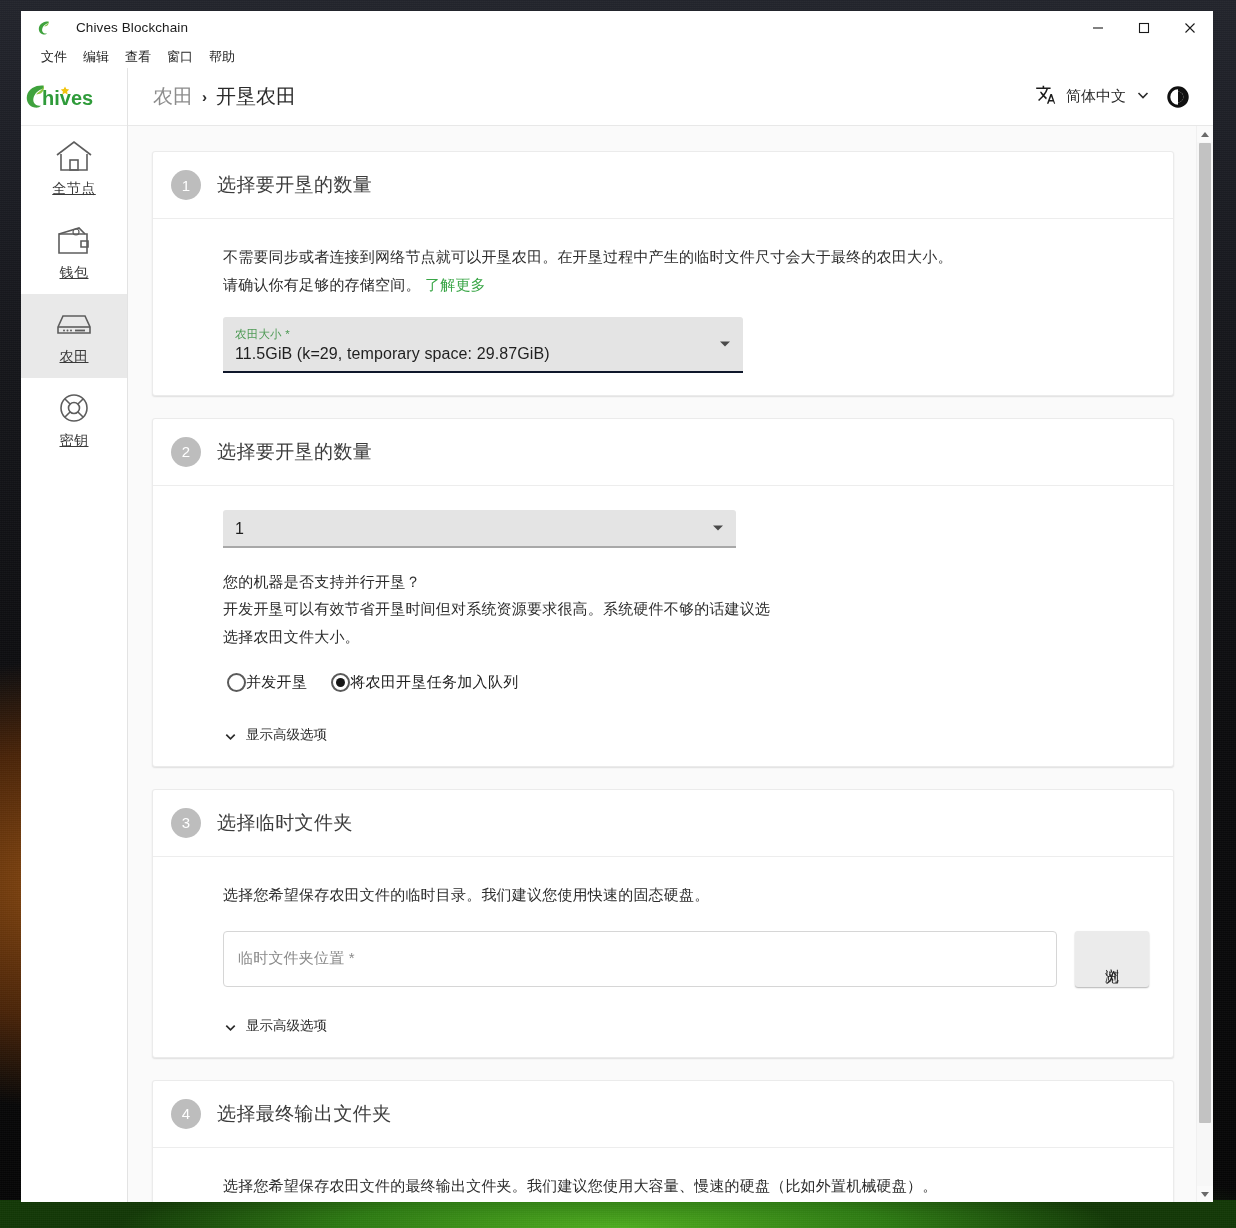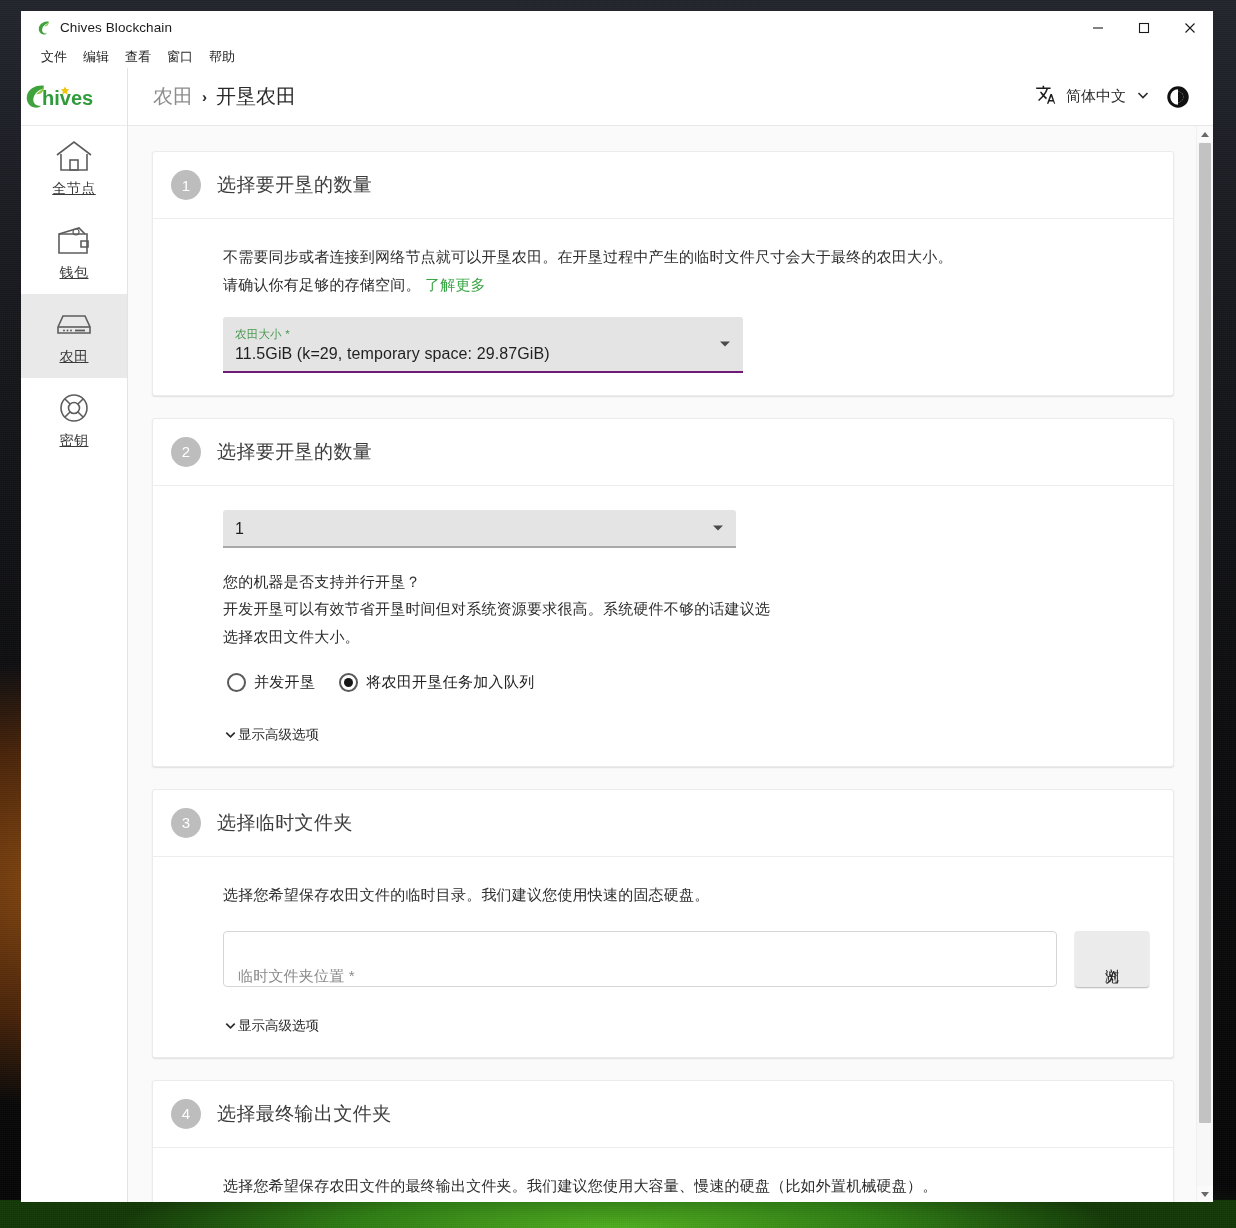--- a/index.html
+++ b/index.html
@@ -46,21 +46,21 @@
 
   
   #titlebar {
     height: 33px; flex: 0 0 33px;
     display: flex; align-items: center;
     padding-left: 14px;
     background: #fff;
     position: relative;
   }
   #titlebar .app-icon { width: 18px; height: 18px; display: block; margin-right: 7px; }
-  #titlebar .app-title { font-size: 13.5px; color: #1c1c1c; letter-spacing: .1px; }
+  #titlebar .app-title { font-size: 13.5px; color: #1c1c1c; letter-spacing: .1px; margin-left: 16px; }
   #winbuttons { position: absolute; right: 0; top: 0; height: 33px; display: flex; }
   #winbuttons .wb {
     width: 46px; height: 33px; display: flex; align-items: center; justify-content: center;
     color: #1a1a1a;
   }
 
   
   #menubar {
     height: 24px; flex: 0 0 24px;
     display: flex; align-items: flex-end; gap: 0px;
@@ -144,60 +144,60 @@
   .card-title { font-size: 19px; color: #3c3c3c; letter-spacing: .4px; }
   .card-body { padding: 24px 24px 22px 70px; }
 
   .para { font-size: 15px; color: #2d2d2d; line-height: 1.85; letter-spacing: .2px; }
   .link-green { color: #3aa647; cursor: pointer; }
 
   
   .field-select {
     position: relative;
     background: #e4e4e4;
-    border-bottom: 2px solid #701a75;
+    border-bottom: 2px solid #0f172a;
     border-radius: 3px 3px 0 0;
     padding: 10px 36px 8px 12px;
     margin-top: 18px;
   }
   .field-select.plain { border-bottom: 2px solid #a8a8a8; }
   .field-select .fl-label { font-size: 11.5px; color: #4e9a55; letter-spacing: .2px; display:block; margin-bottom: 3px;}
   .field-select.plain .fl-label { color: #6d6d6d; }
   .field-select .fl-value { font-size: 16px; color: #1f1f1f; letter-spacing: .1px; display:block; }
   .field-select .caret {
     position: absolute; right: 13px; top: 50%; transform: translateY(-50%);
     width: 0; height: 0; border-left: 5px solid transparent;
     border-right: 5px solid transparent; border-top: 5px solid #4a4a4a;
   }
 
   
   .radio-row { display: flex; align-items: center; gap: 12px; margin-top: 18px; }
-  .radio-opt { display: flex; gap: 8px; padding: 4px 8px 4px 4px; }
+  .radio-opt { display: flex; gap: 0; padding: 4px 8px 4px 4px; }
   .radio-dot {
     width: 19px; height: 19px; border-radius: 50%;
     border: 2px solid #5a5a5a; position: relative; flex: 0 0 19px;
   }
   .radio-dot.checked::after {
     content: ""; position: absolute; inset: 3px; border-radius: 50%; background: #161616;
   }
   .radio-label { font-size: 15px; color: #222; letter-spacing: .3px; }
 
   
   .adv-toggle {
-    display: flex; align-items: center; 
+    display: flex; align-items: flex-end; gap: 8px;
     margin-top: 30px; font-size: 13.5px; color: #2b2b2b;
   }
   .adv-toggle .chev { color: #2b2b2b; display: flex; }
 
   
   .path-row { display: flex; align-items: stretch; gap: 18px; margin-top: 22px; }
   .path-input {
     flex: 1 1 auto; height: 56px;
     border: 1px solid #d6d6d6; border-radius: 4px;
-    display: flex; align-items: flex-end; padding: 0 14px;
+    display: flex; align-items: center; padding: 0 14px;
     background: #fff;
   }
   .path-input .ph { font-size: 15px; color: #8a8a8a; letter-spacing: .2px; }
   .browse-btn {
     width: 74px; background: #ebebeb; border-radius: 3px;
     box-shadow: 0 1px 2px rgba(0,0,0,.2), 0 1px 1px rgba(0,0,0,.12);
     display: flex; align-items: center; justify-content: center;
     font-size: 14px; color: #1f1f1f;
     padding: 10px 0;
   }

